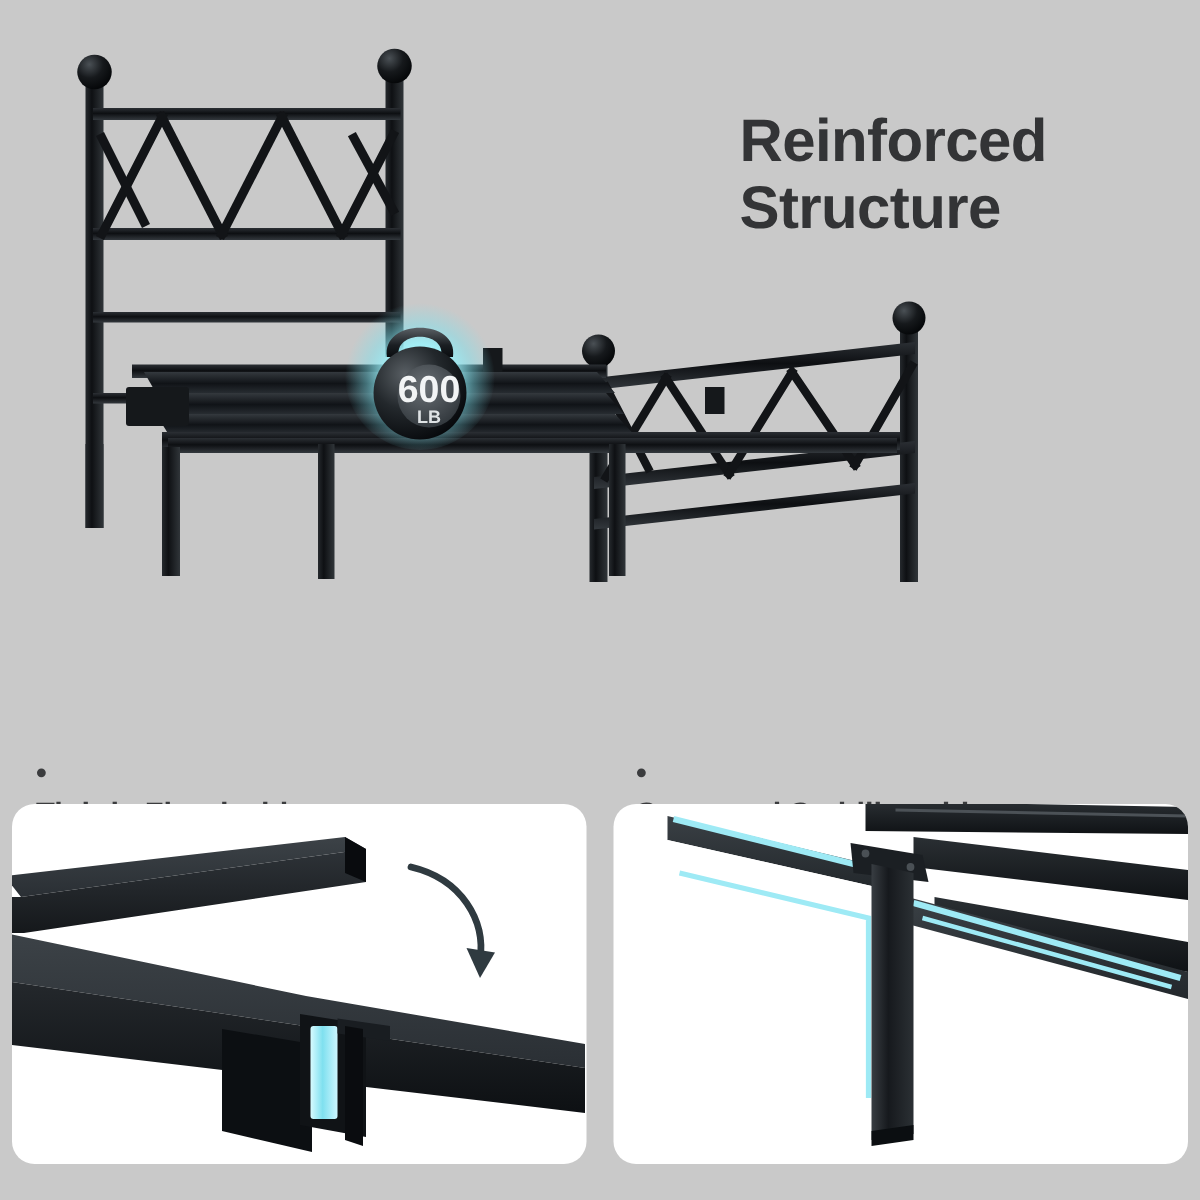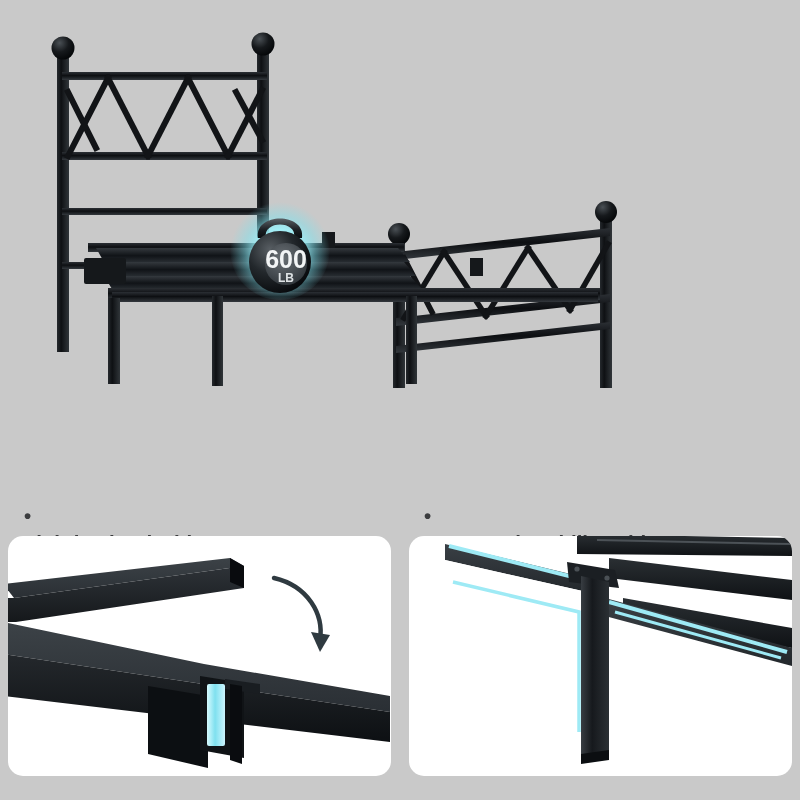--- a/index.html
+++ b/index.html
@@ -188,20 +188,22 @@
       </g>
 
       <g>
         <rect x="108" y="298" width="12" height="86" fill="url(#tubeV)"></rect>
         <rect x="212" y="296" width="11" height="90" fill="url(#tubeV)"></rect>
         <rect x="406" y="296" width="11" height="88" fill="url(#tubeV)"></rect>
         <rect x="57" y="296" width="12" height="56" fill="url(#tubeV)"></rect>
       </g>
     </svg>
 
+    <div id="hero-title">Reinforced
+Structure</div>
 
     <svg id="load-badge" viewBox="0 0 104 108">
       <defs>
         <radialGradient id="glow" cx="50%" cy="52%" r="50%">
           <stop offset="45%" stop-color="#9ff0f8" stop-opacity="0.92"></stop>
           <stop offset="72%" stop-color="#7fe2ee" stop-opacity="0.45"></stop>
           <stop offset="100%" stop-color="#7fe2ee" stop-opacity="0"></stop>
         </radialGradient>
         <radialGradient id="kbBody" cx="34%" cy="30%" r="78%">
           <stop offset="0%" stop-color="#595f64"></stop>

